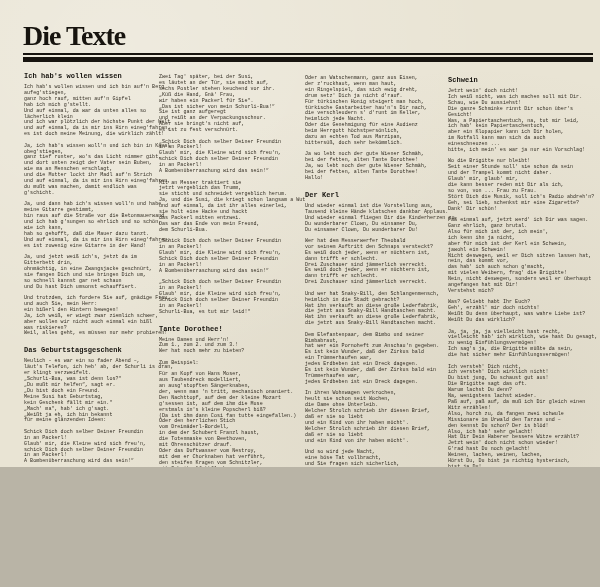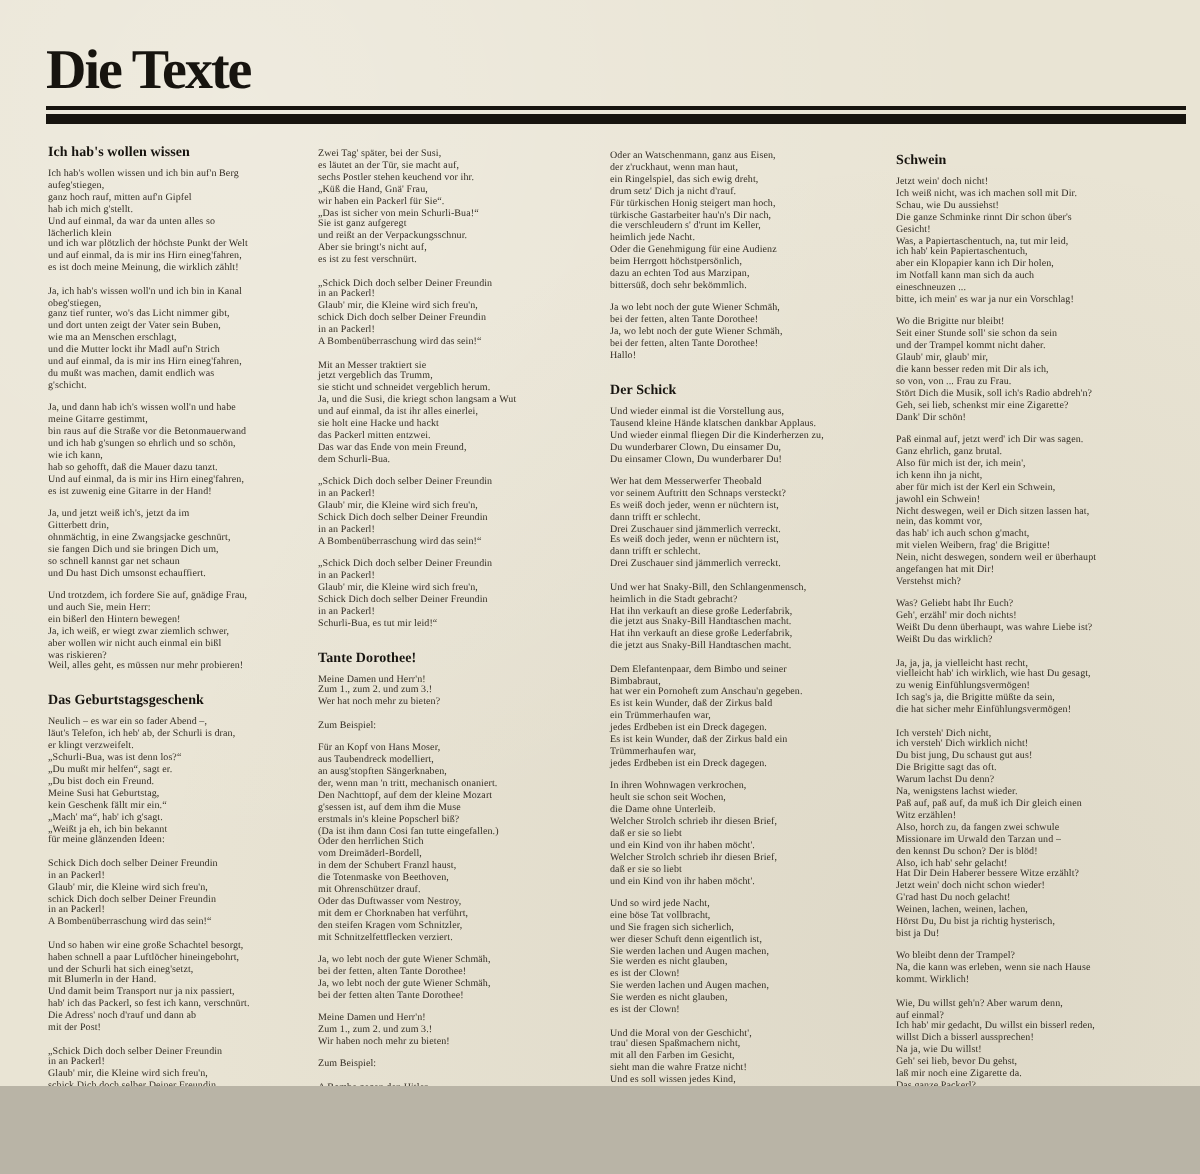--- a/index.html
+++ b/index.html
@@ -2,21 +2,21 @@
 <html><head>
 <meta charset="utf-8">
 <style>
   html,body{margin:0;padding:0;}
   body{
     width:600px;height:587px;
     font-family:"Liberation Serif","DejaVu Serif",serif;
     background:#b9b4a6;
   }
   .paper{
-    position:relative;width:600px;height:543px;overflow:hidden;
+    position:relative;width:600px;height:467px;overflow:hidden;
     background:
       radial-gradient(ellipse at 20% 10%, rgba(255,255,255,0.25), rgba(255,255,255,0) 55%),
       radial-gradient(ellipse at 80% 90%, rgba(120,110,85,0.10), rgba(120,110,85,0) 60%),
       #e9e4d4;
     color:#2f2a20;
   }
   .masthead{
     position:absolute;left:23px;top:20px;
     font-size:28px;font-weight:bold;letter-spacing:-1px;
     color:#17140f;
@@ -27,20 +27,21 @@
   }
   .rule-thick{
     position:absolute;left:23px;top:57px;width:570px;height:5px;
     background:#17140f;
   }
   .col{
     position:absolute;
     font-size:5px;line-height:5.9px;
     color:#332d23;
     letter-spacing:0.05px;
+    font-family:Liberation Mono, monospace;
   }
   .col-1{left:24px;  top:72px; width:132px;}
   .col-2{left:159px; top:75px; width:132px;}
   .col-3{left:305px; top:76px; width:138px;}
   .col-4{left:448px; top:76px; width:140px;}
   .song-title{
     font-size:7px;font-weight:bold;color:#17140f;
     margin:0 0 5px 0;line-height:8px;
   }
   .stanza + .song-title{margin-top:9px;}
@@ -258,21 +259,21 @@
         <div class="line">dazu an echten Tod aus Marzipan,</div>
         <div class="line">bittersüß, doch sehr bekömmlich.</div>
       </div>
       <div class="stanza">
         <div class="line">Ja wo lebt noch der gute Wiener Schmäh,</div>
         <div class="line">bei der fetten, alten Tante Dorothee!</div>
         <div class="line">Ja, wo lebt noch der gute Wiener Schmäh,</div>
         <div class="line">bei der fetten, alten Tante Dorothee!</div>
         <div class="line">Hallo!</div>
       </div>
-      <div class="song-title">Der Schick</div>
+      <div class="song-title">Der Kerl</div>
       <div class="stanza">
         <div class="line">Und wieder einmal ist die Vorstellung aus,</div>
         <div class="line">Tausend kleine Hände klatschen dankbar Applaus.</div>
         <div class="line">Und wieder einmal fliegen Dir die Kinderherzen zu,</div>
         <div class="line">Du wunderbarer Clown, Du einsamer Du,</div>
         <div class="line">Du einsamer Clown, Du wunderbarer Du!</div>
       </div>
       <div class="stanza">
         <div class="line">Wer hat dem Messerwerfer Theobald</div>
         <div class="line">vor seinem Auftritt den Schnaps versteckt?</div>

